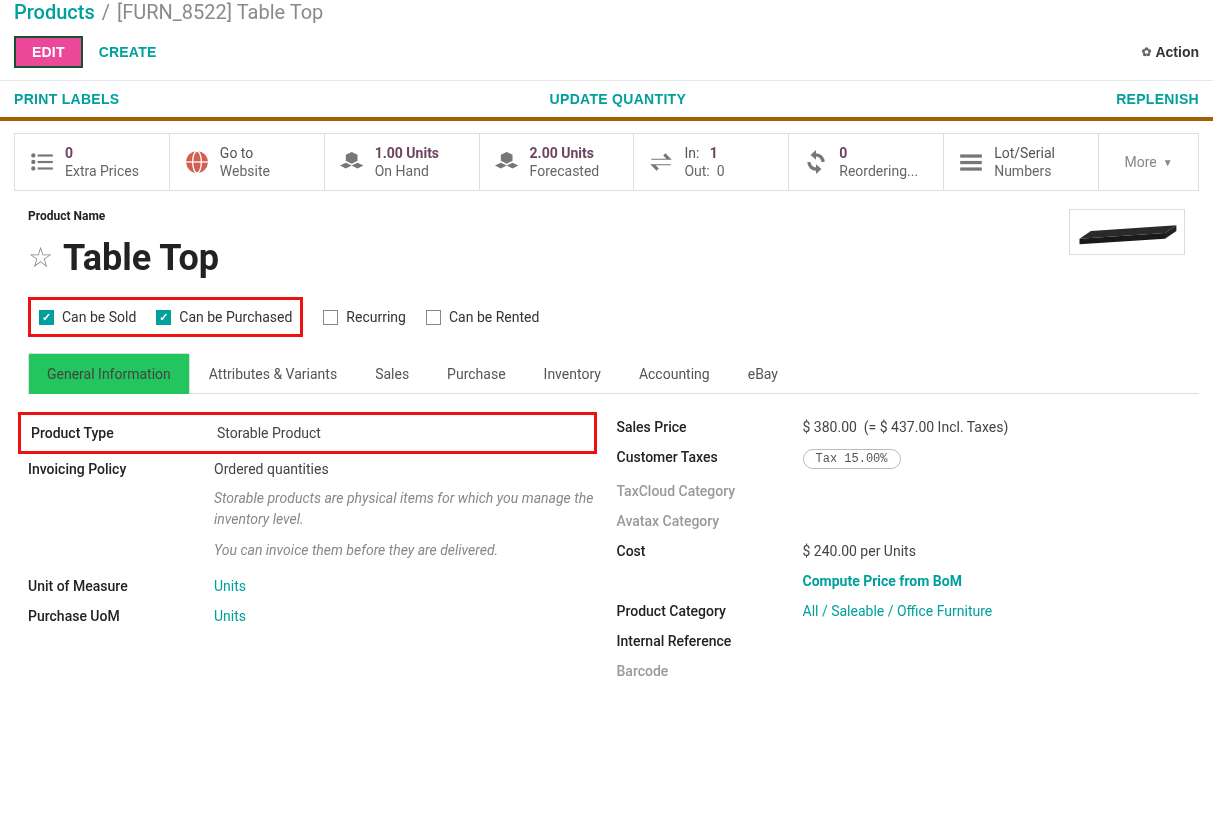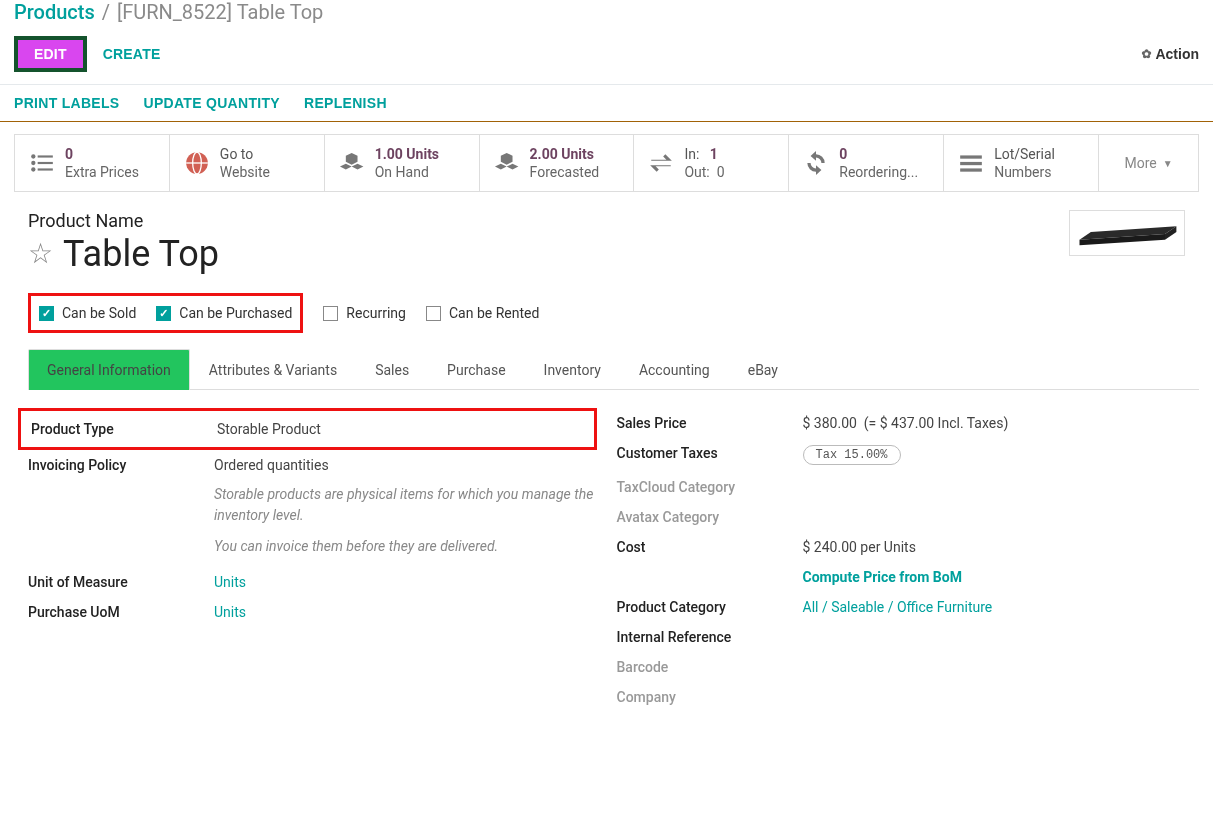--- a/index.html
+++ b/index.html
@@ -4,43 +4,43 @@
 <style>
   * { box-sizing: border-box; margin: 0; padding: 0; }
   body { font-family: -apple-system, BlinkMacSystemFont, "Segoe UI", Roboto, Helvetica, Arial, sans-serif; font-size: 14px; color: #333; background: #fff; }
   
   .breadcrumb { padding: 0 14px 4px 14px; font-size: 20px; line-height: 24px; }
   .breadcrumb a { color: #00a09d; text-decoration: none; font-weight: 500;}
   .breadcrumb .sep { color: #8a8a8a; margin: 0 2px; }
   .breadcrumb .current { color: #8a8a8a; }
   
   .toolbar1 { display: flex; align-items: center; padding: 8px 14px 12px 14px; border-bottom: 1px solid #e5e9ec; }
-  .btn-primary { background: #d946ef; color: #fff; font-weight: 700; border: 4px solid #14532d; padding: 6px 16px; font-size: 14px; cursor: pointer; letter-spacing: 0.2px;}
+  .btn-primary { background: #ec4899; color: #fff; font-weight: 700; border: 2px solid #14532d; padding: 6px 16px; font-size: 14px; cursor: pointer; letter-spacing: 0.2px;}
   .btn-link { background: none; border: none; color: #00a09d; font-weight: 700; padding: 6px 16px; cursor: pointer; font-size: 14px; letter-spacing: 0.2px;}
   .spacer { flex: 1; }
   .action-btn { background: none; border: none; color: #333; font-weight: 700; cursor: pointer; font-size: 14px; display:flex; align-items:center; gap:4px;}
   .gear-icon { display:inline-block; font-size:12px; color:#666;}
   
-  .toolbar2 { padding: 10px 14px; border-bottom: 1px solid #a16207; display:flex; gap:24px;}
+  .toolbar2 { padding: 10px 14px; border-bottom: 4px solid #a16207; display:flex; gap:24px;justify-content:space-between;}
   .toolbar2 .t2-btn { color: #00a09d; font-weight: 700; font-size: 14px; letter-spacing: 0.3px; cursor:pointer; background:none; border:none;}
   
   .stats-row { display: flex; margin: 12px 14px 0 14px; border: 1px solid #ddd; border-right:none;}
   .stat-cell { display: flex; align-items: center; gap: 10px; padding: 10px 14px; border-right: 1px solid #ddd; cursor:pointer; flex:1; min-width:0;}
   .stat-lines { line-height: 1.3; }
   .stat-lines .l1 { color: #555; white-space:nowrap;}
   .stat-lines .l1 .bold-dark { font-weight:700; color:#6d4360;}
   .stat-lines .l2 { color: #666; white-space:nowrap;}
   .stat-more { color:#888; display:flex; align-items:center; gap:6px; justify-content:center;}
   
   .product-header { display:flex; padding: 18px 28px 0 28px; align-items:flex-start;}
   .ph-left { flex:1; }
-  .ph-label { font-weight: 400; color: #222; font-size: 18px; margin-bottom: 2px;}
+  .ph-label { font-weight: 700; color: #222; font-size: 12px; margin-bottom: 14px;}
   .ph-title-row { display:flex; align-items:center; gap:10px; }
   .star { color:#888; font-size:28px; line-height:1;}
-  .ph-title { font-size: 36px; font-weight: 400; color: #222; }
+  .ph-title { font-size: 36px; font-weight: 700; color: #222; }
   .ph-image { width:116px; height:46px; border:1px solid #ddd; display:flex; align-items:center; justify-content:center;}
   .ph-image svg { width:100%; height:100%;}
   
   .checks-row { display:flex; gap:20px; margin:18px 0 0 28px;}
   .check { display:flex; align-items:center; gap:8px; cursor:pointer; padding:3px 0;}
   .cbox { width:15px; height:15px; border:1px solid #888; display:inline-flex; align-items:center; justify-content:center; font-size:11px; color:#fff; font-weight:700;}
   .cbox.checked { background:#00a09d; border-color:#00a09d;}
   .highlight-red { border:3px solid #e11; padding:6px 8px; display:inline-flex; gap:20px;}
   
   .tabs { display:flex; margin:16px 14px 0 28px; border-bottom:1px solid #ddd;}
@@ -271,18 +271,14 @@
       <div class="flabel">Product Category</div>
       <div class="fvalue link">All / Saleable / Office Furniture</div>
     </div>
     <div class="frow">
       <div class="flabel">Internal Reference</div>
     </div>
     <div class="frow">
       <div class="flabel muted">Barcode</div>
       <div class="fvalue"></div>
     </div>
-    <div class="frow">
-      <div class="flabel muted">Company</div>
-      <div class="fvalue"></div>
-    </div>
   </div>
 </div>
 
 </body></html>

